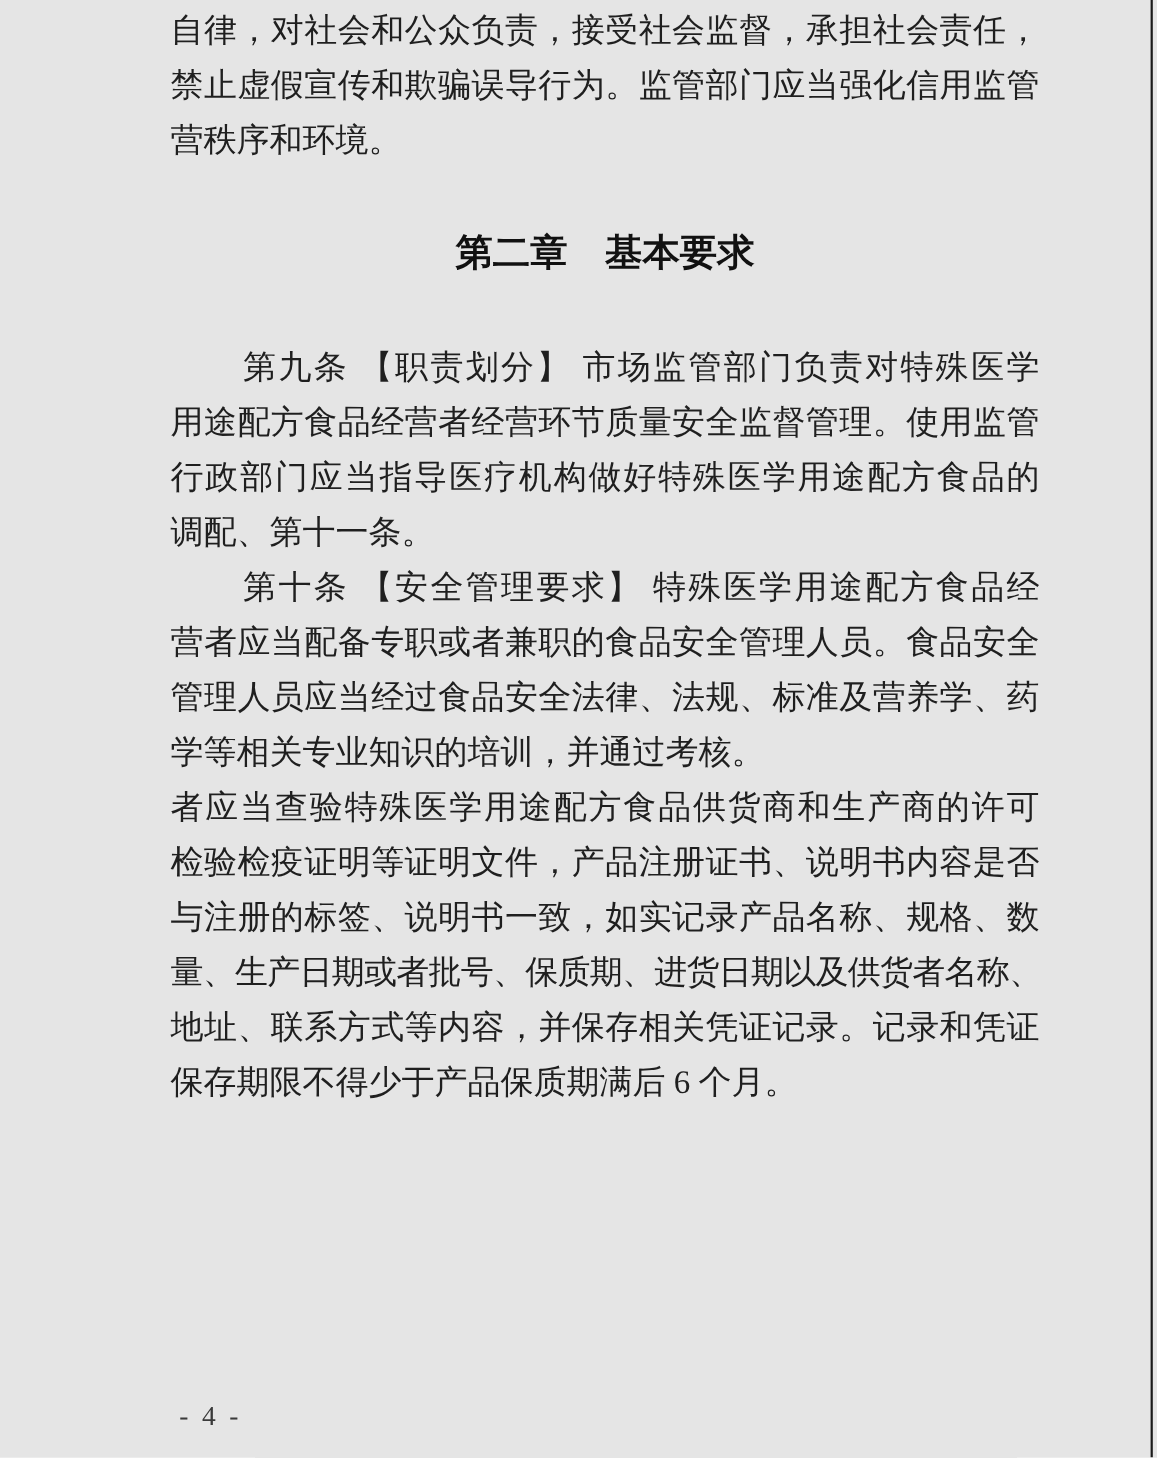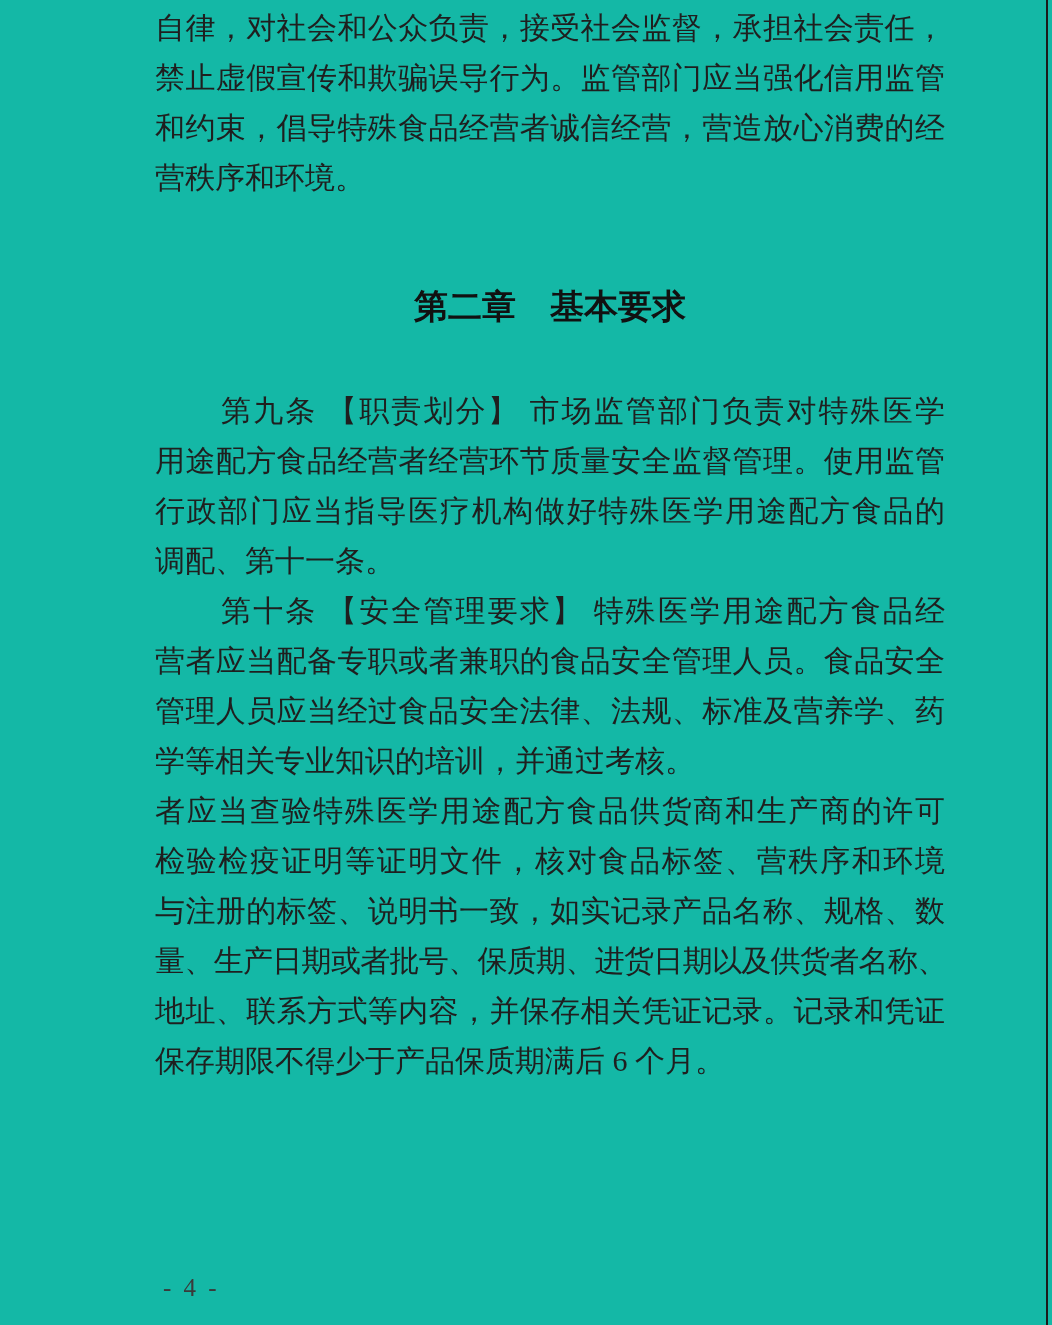--- a/index.html
+++ b/index.html
@@ -1,19 +1,19 @@
 <!DOCTYPE html>
 <html><head>
 <meta charset="utf-8">
 <style>
   html,body{margin:0;padding:0;}
   .page{
     position:relative;
     width:1052px;height:1325px;
-    background:#14b8a6;
+    background:#e5e5e5;
     overflow:hidden;
     font-family:"Liberation Serif","DejaVu Serif",serif;
     color:#1f1f1f;
   }
   .textblock{
     position:absolute;
     left:155px;top:3px;
     width:790px;
   }
   .line{
@@ -22,21 +22,21 @@
     height:50px;
     text-align:justify;
     white-space:pre-wrap;
     color:#1f1f1f;
   }
   .line.j{ text-align-last:justify; }
   .line.last{ text-align-last:left; }
   .line.indent{ text-indent:66px;font-family:Liberation Serif, serif; }
   .line.tight{ letter-spacing:-2.2px; }
   .chapter-heading{
-    margin:78px 0 55px 0;
+    margin:52px 0 55px 0;
     font-family:"Liberation Sans","DejaVu Sans",sans-serif;
     font-weight:bold;
     font-size:34px;
     line-height:50px;
     height:50px;
     text-align:center;
     color:#111111;
   }
   .page-number{
     position:absolute;
@@ -56,21 +56,20 @@
 </head>
 <body>
 
 <div class="page">
 
   <div class="textblock">
 
     <div>
       <div class="line j">自律，对社会和公众负责，接受社会监督，承担社会责任，</div>
       <div class="line j">禁止虚假宣传和欺骗误导行为。监管部门应当强化信用监管</div>
-      <div class="line j">和约束，倡导特殊食品经营者诚信经营，营造放心消费的经</div>
       <div class="line last">营秩序和环境。</div>
     </div>
 
     <div class="chapter-heading">第二章　基本要求</div>
 
     <div>
       <div class="line j indent">第九条 【职责划分】 市场监管部门负责对特殊医学</div>
       <div class="line j">用途配方食品经营者经营环节质量安全监督管理。使用监管</div>
       <div class="line j">行政部门应当指导医疗机构做好特殊医学用途配方食品的</div>
       <div class="line last">调配、第十一条。</div>
@@ -78,21 +77,21 @@
 
     <div>
       <div class="line j indent">第十条 【安全管理要求】 特殊医学用途配方食品经</div>
       <div class="line j">营者应当配备专职或者兼职的食品安全管理人员。食品安全</div>
       <div class="line j">管理人员应当经过食品安全法律、法规、标准及营养学、药</div>
       <div class="line last">学等相关专业知识的培训，并通过考核。</div>
     </div>
 
     <div>
       <div class="line j">者应当查验特殊医学用途配方食品供货商和生产商的许可</div>
-      <div class="line j">检验检疫证明等证明文件，核对食品标签、营秩序和环境</div>
+      <div class="line j">检验检疫证明等证明文件，产品注册证书、说明书内容是否</div>
       <div class="line j">与注册的标签、说明书一致，如实记录产品名称、规格、数</div>
       <div class="line j tight">量、生产日期或者批号、保质期、进货日期以及供货者名称、</div>
       <div class="line j">地址、联系方式等内容，并保存相关凭证记录。记录和凭证</div>
       <div class="line last">保存期限不得少于产品保质期满后 6 个月。</div>
     </div>
 
   </div>
 
   <div class="page-number">- 4 -</div>
 

